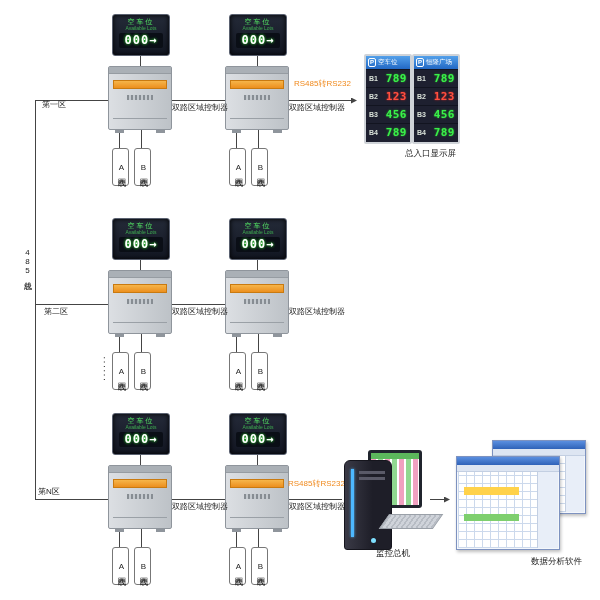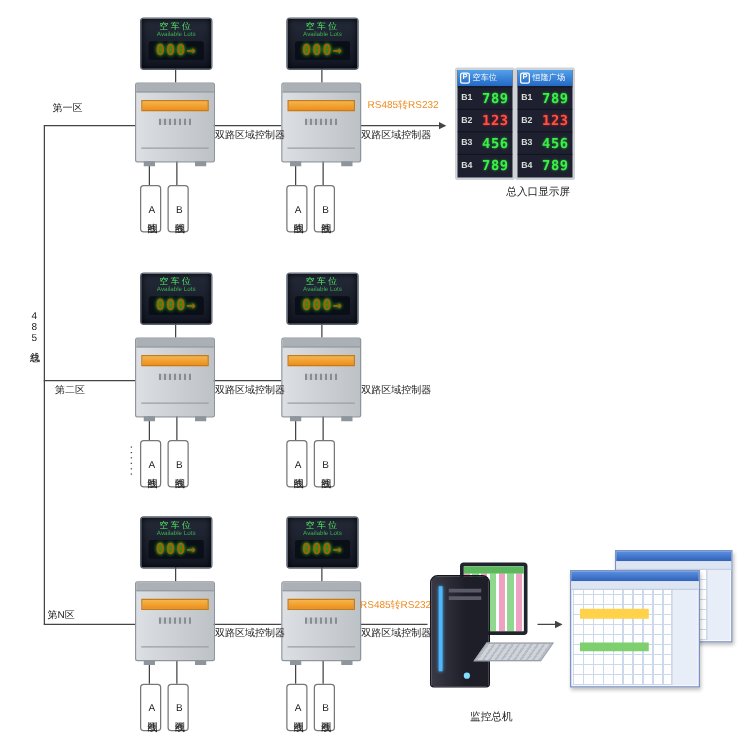--- a/index.html
+++ b/index.html
@@ -8,21 +8,21 @@
   .abs{position:absolute;}
   .lbl{font-size:8px;color:#222;white-space:nowrap;line-height:10px;}
   .vtext{writing-mode:vertical-rl;text-orientation:upright;}
 
   
   .sign{width:56px;height:40px;background:linear-gradient(#242a38,#121622);border:1px solid #5a6170;
         border-radius:3px;box-shadow:inset 0 0 5px #000;text-align:center;overflow:hidden;}
   .sign-title{font-size:7px;line-height:9px;margin-top:2px;color:#55ee66;letter-spacing:2px;}
   .sign-sub{font-size:5px;line-height:5px;color:#3fae52;}
   .sign-value{margin:2px auto 0;width:44px;background:#0a0e16;border-radius:2px;
-              font:bold 12px/15px "DejaVu Sans Mono",monospace;color:#a16207;
+              font:bold 12px/15px "DejaVu Sans Mono",monospace;color:#ffffff;
               text-shadow:0 0 3px #33ff33;letter-spacing:1px;}
 
   
   .controller{width:62px;height:62px;background:linear-gradient(90deg,#dcdfe3,#bdc2c7);
               border:1px solid #8f959c;border-radius:2px;}
   .ctrl-cap{position:absolute;left:0;right:0;top:0;height:6px;background:#aab0b6;border-bottom:1px solid #969ca2;}
   .ctrl-stripe{position:absolute;left:4px;right:4px;top:13px;height:7px;
                background:linear-gradient(#f6b54a,#ec8f1e);border:1px solid #c97a10;}
   .ctrl-vent{position:absolute;left:18px;top:28px;width:26px;height:5px;
              background:repeating-linear-gradient(90deg,#878d93 0 2px,#c4c9ce 2px 4px);}
@@ -114,21 +114,21 @@
       <line x1="430" y1="499.5" x2="449" y2="499.5" marker-end="url(#arr)"></line>
       <line x1="140.5" y1="453" x2="140.5" y2="465"></line>
         <line x1="257.5" y1="453" x2="257.5" y2="465"></line>
       <line x1="119.5" y1="527" x2="119.5" y2="547"></line>
         <line x1="141.5" y1="527" x2="141.5" y2="547"></line>
       <line x1="236.5" y1="527" x2="236.5" y2="547"></line>
         <line x1="258.5" y1="527" x2="258.5" y2="547"></line>
     </g>
   </svg>
 
-  <div class="abs lbl" style="left:42px;top:82px;">第一区</div>
+  <div class="abs lbl" style="left:42px;top:100px;">第一区</div>
   <div class="abs lbl vtext" style="left:22px;top:248px;">485总线</div>
   <div class="abs lbl" style="left:44px;top:307px;">第二区</div>
   <div class="abs lbl" style="left:38px;top:487px;">第N区</div>
   <div class="abs dots" style="left:100px;top:356px;">······</div>
 
   <div class="abs sign" style="left:112px;top:14px;">
     <div class="sign-title">空车位</div>
     <div class="sign-sub">Available Lots</div>
     <div class="sign-value">000→</div>
   </div>
@@ -281,34 +281,35 @@
       <div class="scr-grid"></div>
     </div>
   </div>
   <div class="abs tower" style="left:344px;top:460px;z-index:2;">
     <div class="tw-stripe"></div>
     <div class="tw-bay" style="top:10px;"></div>
     <div class="tw-bay" style="top:16px;"></div>
     <div class="tw-pwr"></div>
   </div>
   <div class="abs keyboard" style="left:384px;top:514px;z-index:3;"></div>
-  <div class="abs caption" style="left:340px;top:568px;width:70px;">监控总机</div>
+  <div class="abs caption" style="left:340px;top:548px;width:70px;">监控总机</div>
 
   <div class="abs sw-win" style="left:492px;top:440px;width:92px;height:72px;z-index:1;">
     <div class="sw-title"></div>
     <div class="sw-tools"></div>
     <div class="sw-body">
       <div class="sw-strip1"></div>
       <div class="sw-strip2"></div>
       <div class="sw-side"></div>
     </div>
   </div>
   <div class="abs sw-win" style="left:456px;top:456px;width:102px;height:92px;z-index:2;">
     <div class="sw-title"></div>
     <div class="sw-tools"></div>
     <div class="sw-body">
       <div class="sw-strip1"></div>
       <div class="sw-strip2"></div>
       <div class="sw-side"></div>
     </div>
   </div>
+  <div class="abs caption" style="left:462px;top:556px;width:120px;">数据分析软件</div>
 
 </div>
 
 </body></html>

